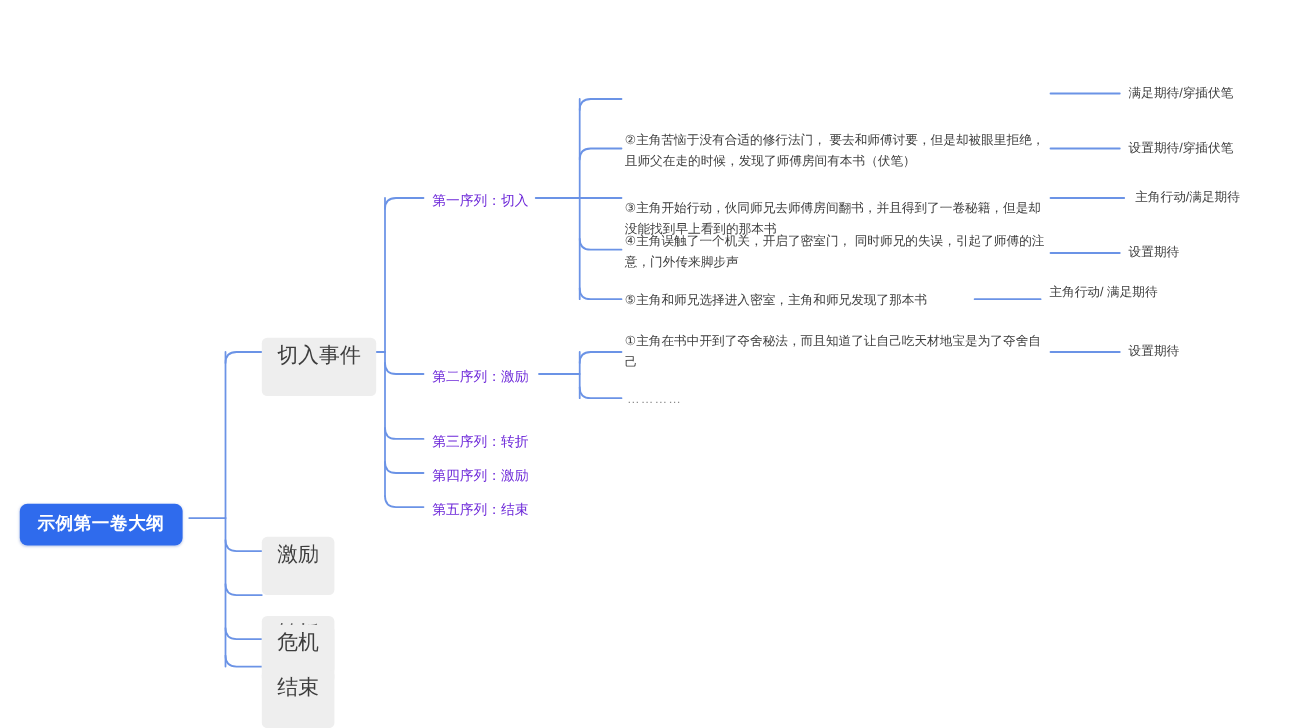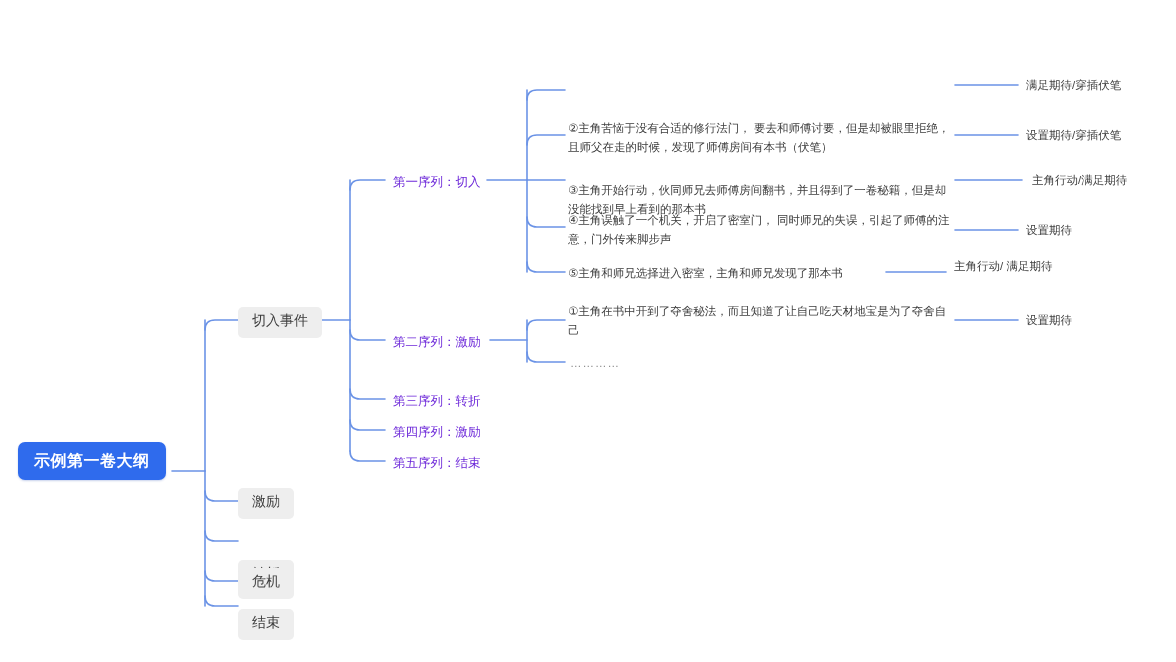--- a/index.html
+++ b/index.html
@@ -48,23 +48,23 @@
     padding: 9px 16px 10px 16px;
     line-height: 1.2;
     text-align: center;
     box-shadow: 0 1px 2px rgba(40,80,180,0.25);
   }
 
   
   .pill-node {
     background: #eeeeee;
     color: #3d3d3d;
-    font-size: 14px;
+    font-size: 19px;
     border-radius: 5px;
-    padding: 5px 14px 8px 14px;
+    padding: 5px 14px 24px 14px;
     line-height: 1.25;
     text-align: center;
   }
 
   
   .plain-node {
     color: #6d28d9;
     font-size: 12.5px;
     line-height: 1.3;
     padding: 2px 4px;
@@ -160,21 +160,21 @@
       <path d="M490,340 L527,340"></path>
 
       <path d="M527,320 L527,362"></path>
       <path d="M527,330 Q527,320 537,320 L565,320"></path>
       <path d="M527,352 Q527,362 537,362 L565,362"></path>
 
       <path d="M955,320 L1018,320"></path>
     </g>
   </svg>
 
-  <div class="node root-node" style="left:18px; top:442px;">
+  <div class="node root-node" style="left:18px; top:458px;">
     <span>示例第一卷大纲</span>
   </div>
 
   <div class="node pill-node" style="left:238px; top:307px;">
     <span>切入事件</span>
   </div>
 
   <div class="node pill-node" style="left:238px; top:488px;">
     <span>激励</span>
   </div>

